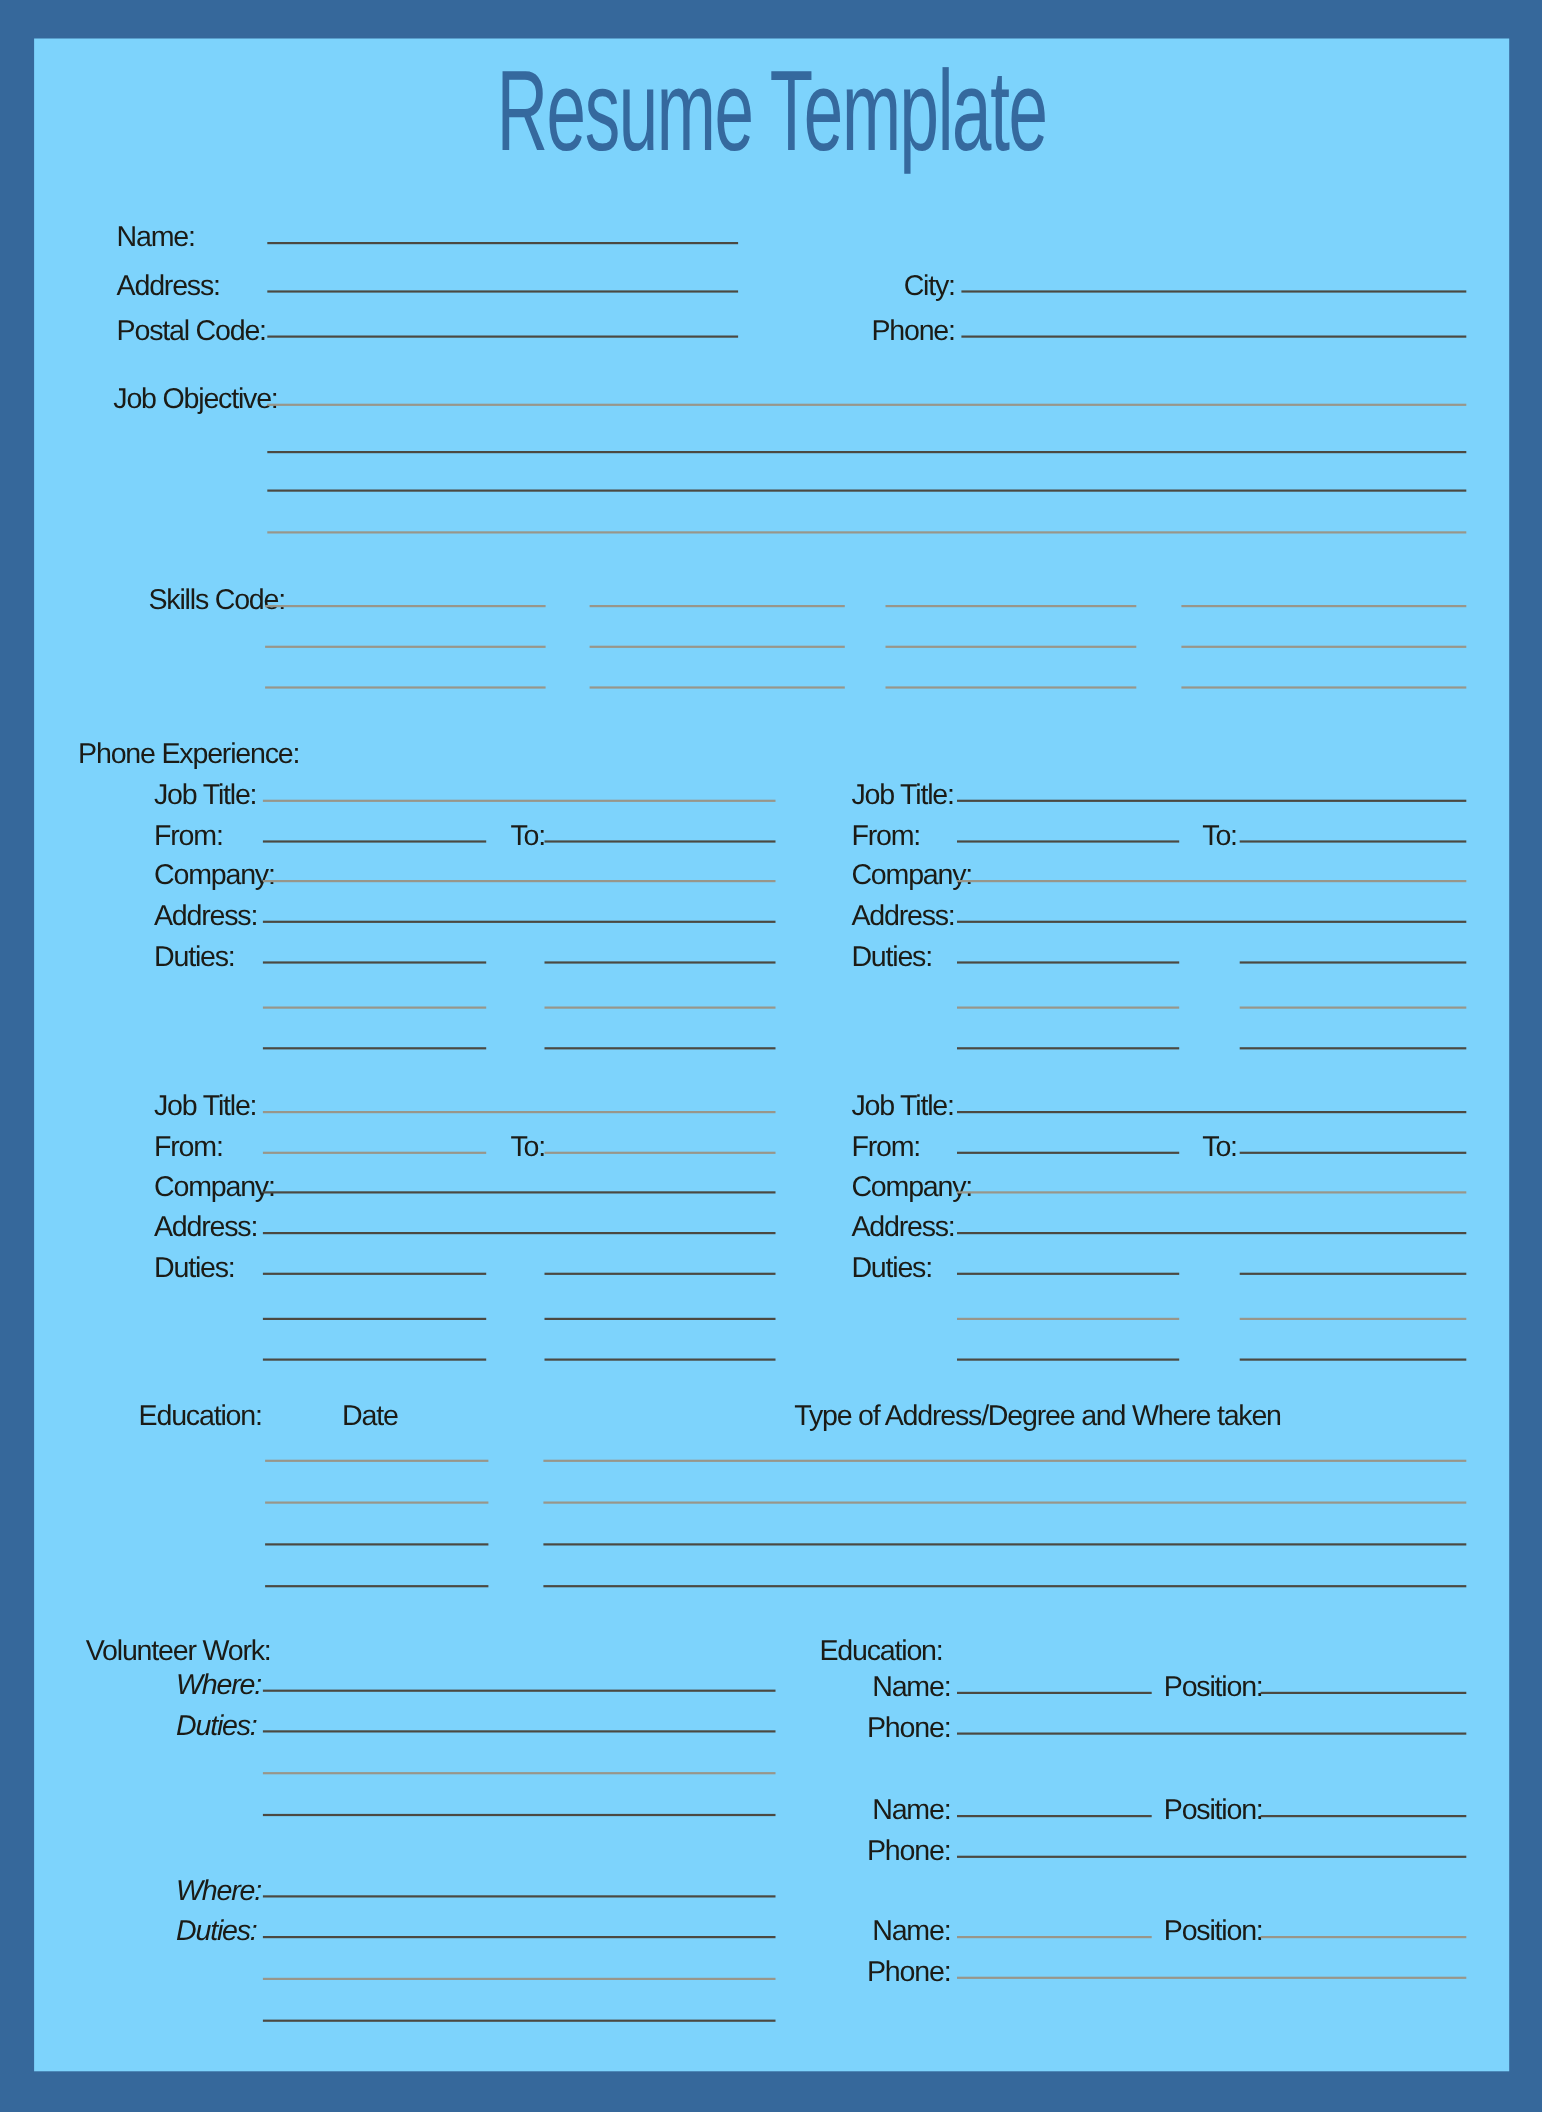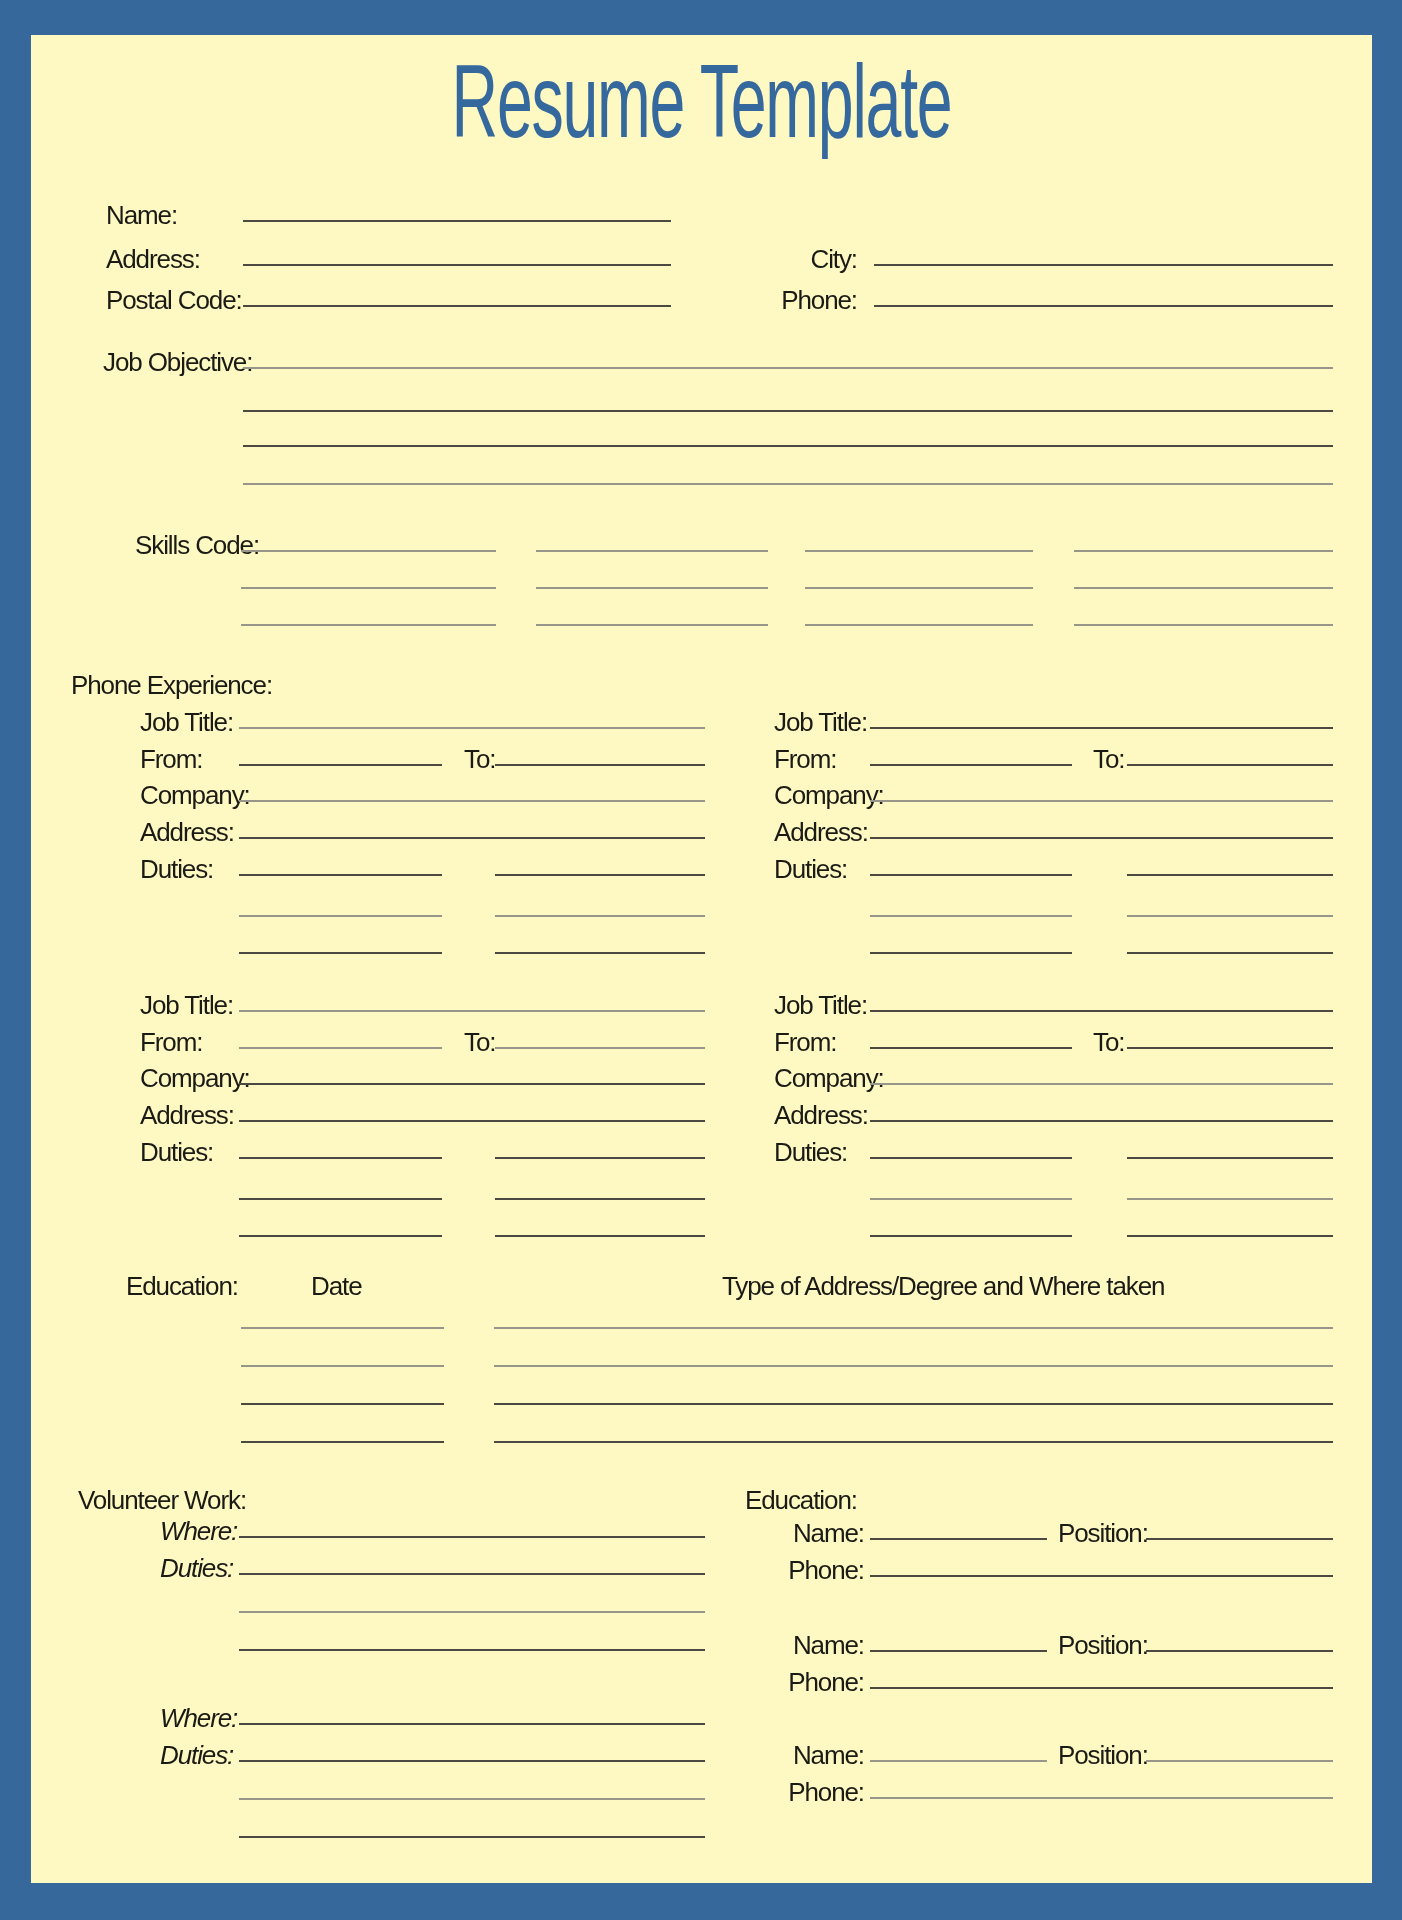--- a/index.html
+++ b/index.html
@@ -4,21 +4,21 @@
 <style>
   html,body{margin:0;padding:0;}
   .stage{
     position:relative;width:1402px;height:1920px;
     background:#36689B;
     font-family:"Liberation Sans",sans-serif;
     overflow:hidden;
   }
   .paper{
     position:absolute;left:31px;top:35px;width:1341px;height:1848px;
-    background:#fef9c3;
+    background:#7dd3fc;
   }
   .title{
     position:absolute;top:14px;left:0;right:0;
     text-align:center;
     font-size:104px;line-height:1;font-weight:400;
     color:#35699E;
     transform:scaleX(0.62);
     letter-spacing:-2px;
     white-space:nowrap;
   }
@@ -28,21 +28,21 @@
     color:#1B1B16;white-space:nowrap;
   }
   .row{position:absolute;left:0;right:0;height:0;}
   .row .lab{bottom:-6px;}
   .ln{
     position:absolute;top:-2px;height:0;
     border-top:2px solid #4B4942;
   }
   .ln.lt{border-top-color:#98968A;}
   
-  .lab-r{right:515px;}
+  .lab-r{right:504px;}
   .lab-ref{right:508px;text-align:right;}
   
   .jb{position:absolute;left:0;right:0;height:0;}
   .jb-l .lab{left:109px;}
   .jb-r .lab{left:743px;}
   .jb-l .lab.lab-to{left:433px;}
   .jb-r .lab.lab-to{left:1062px;}
   .jb-l .ln-long{left:208px;width:466px;}
   .jb-r .ln-long{left:839px;width:463px;}
   .jb-l .ln-from{left:208px;width:203px;}

